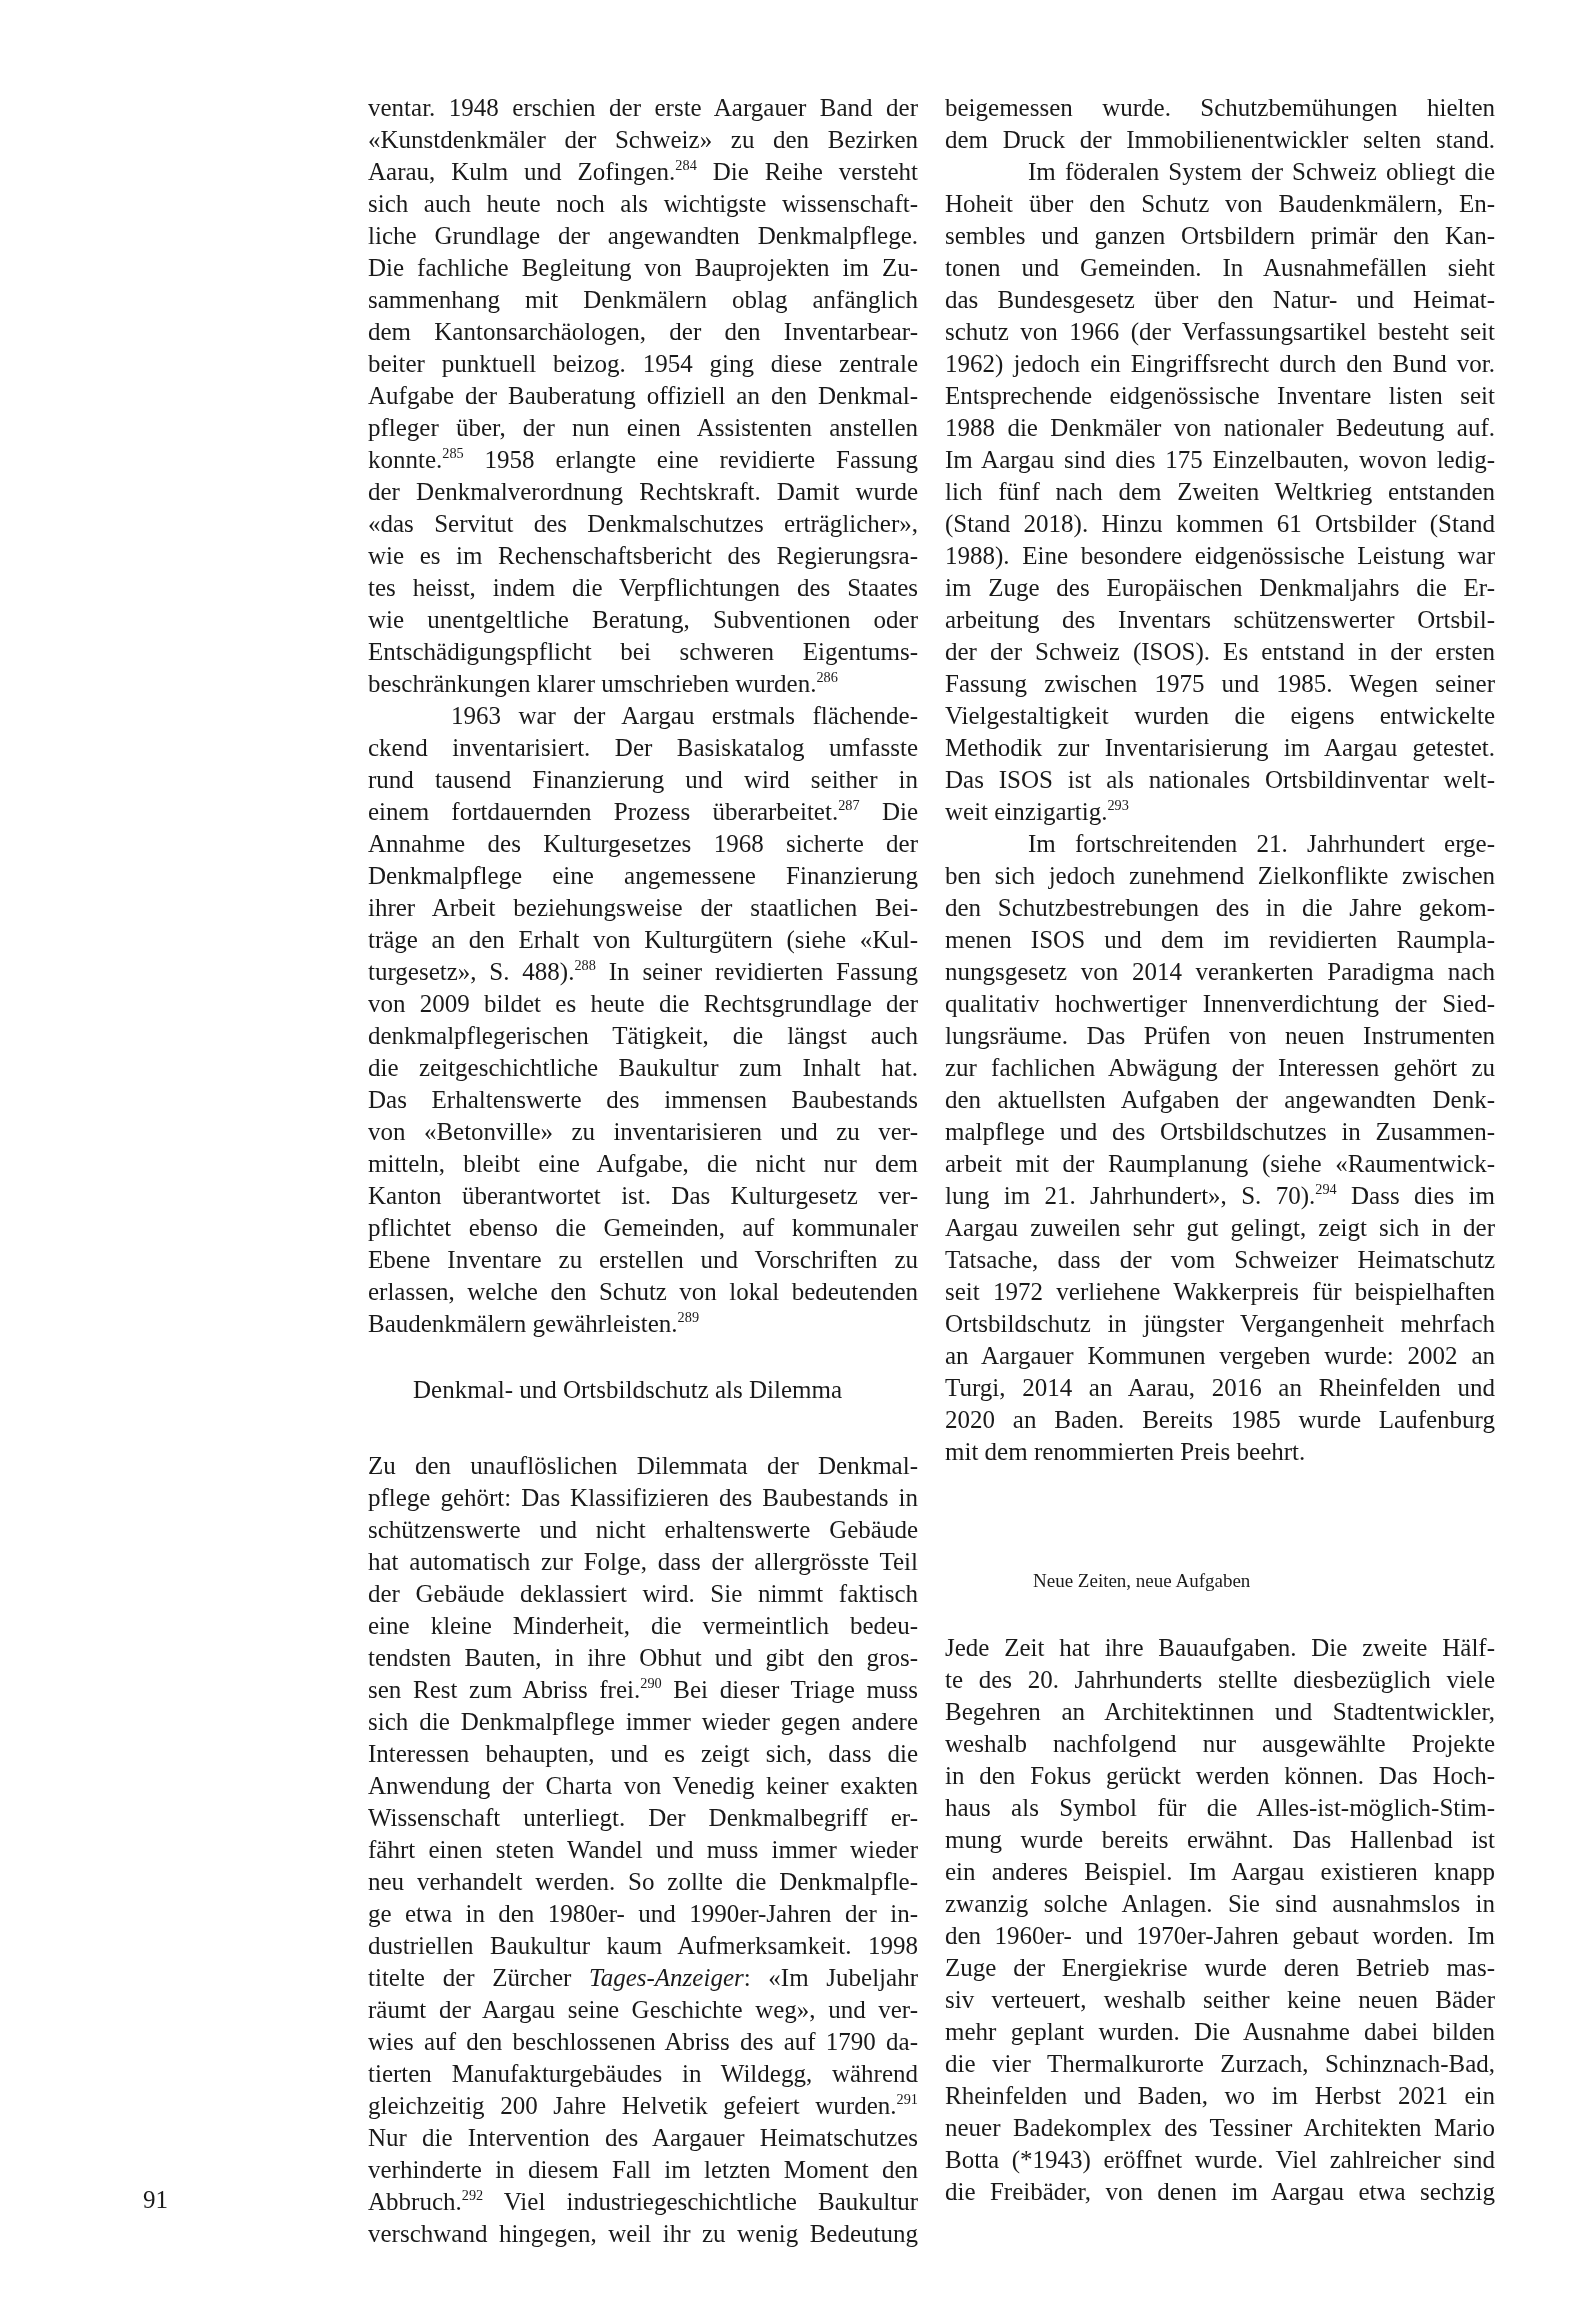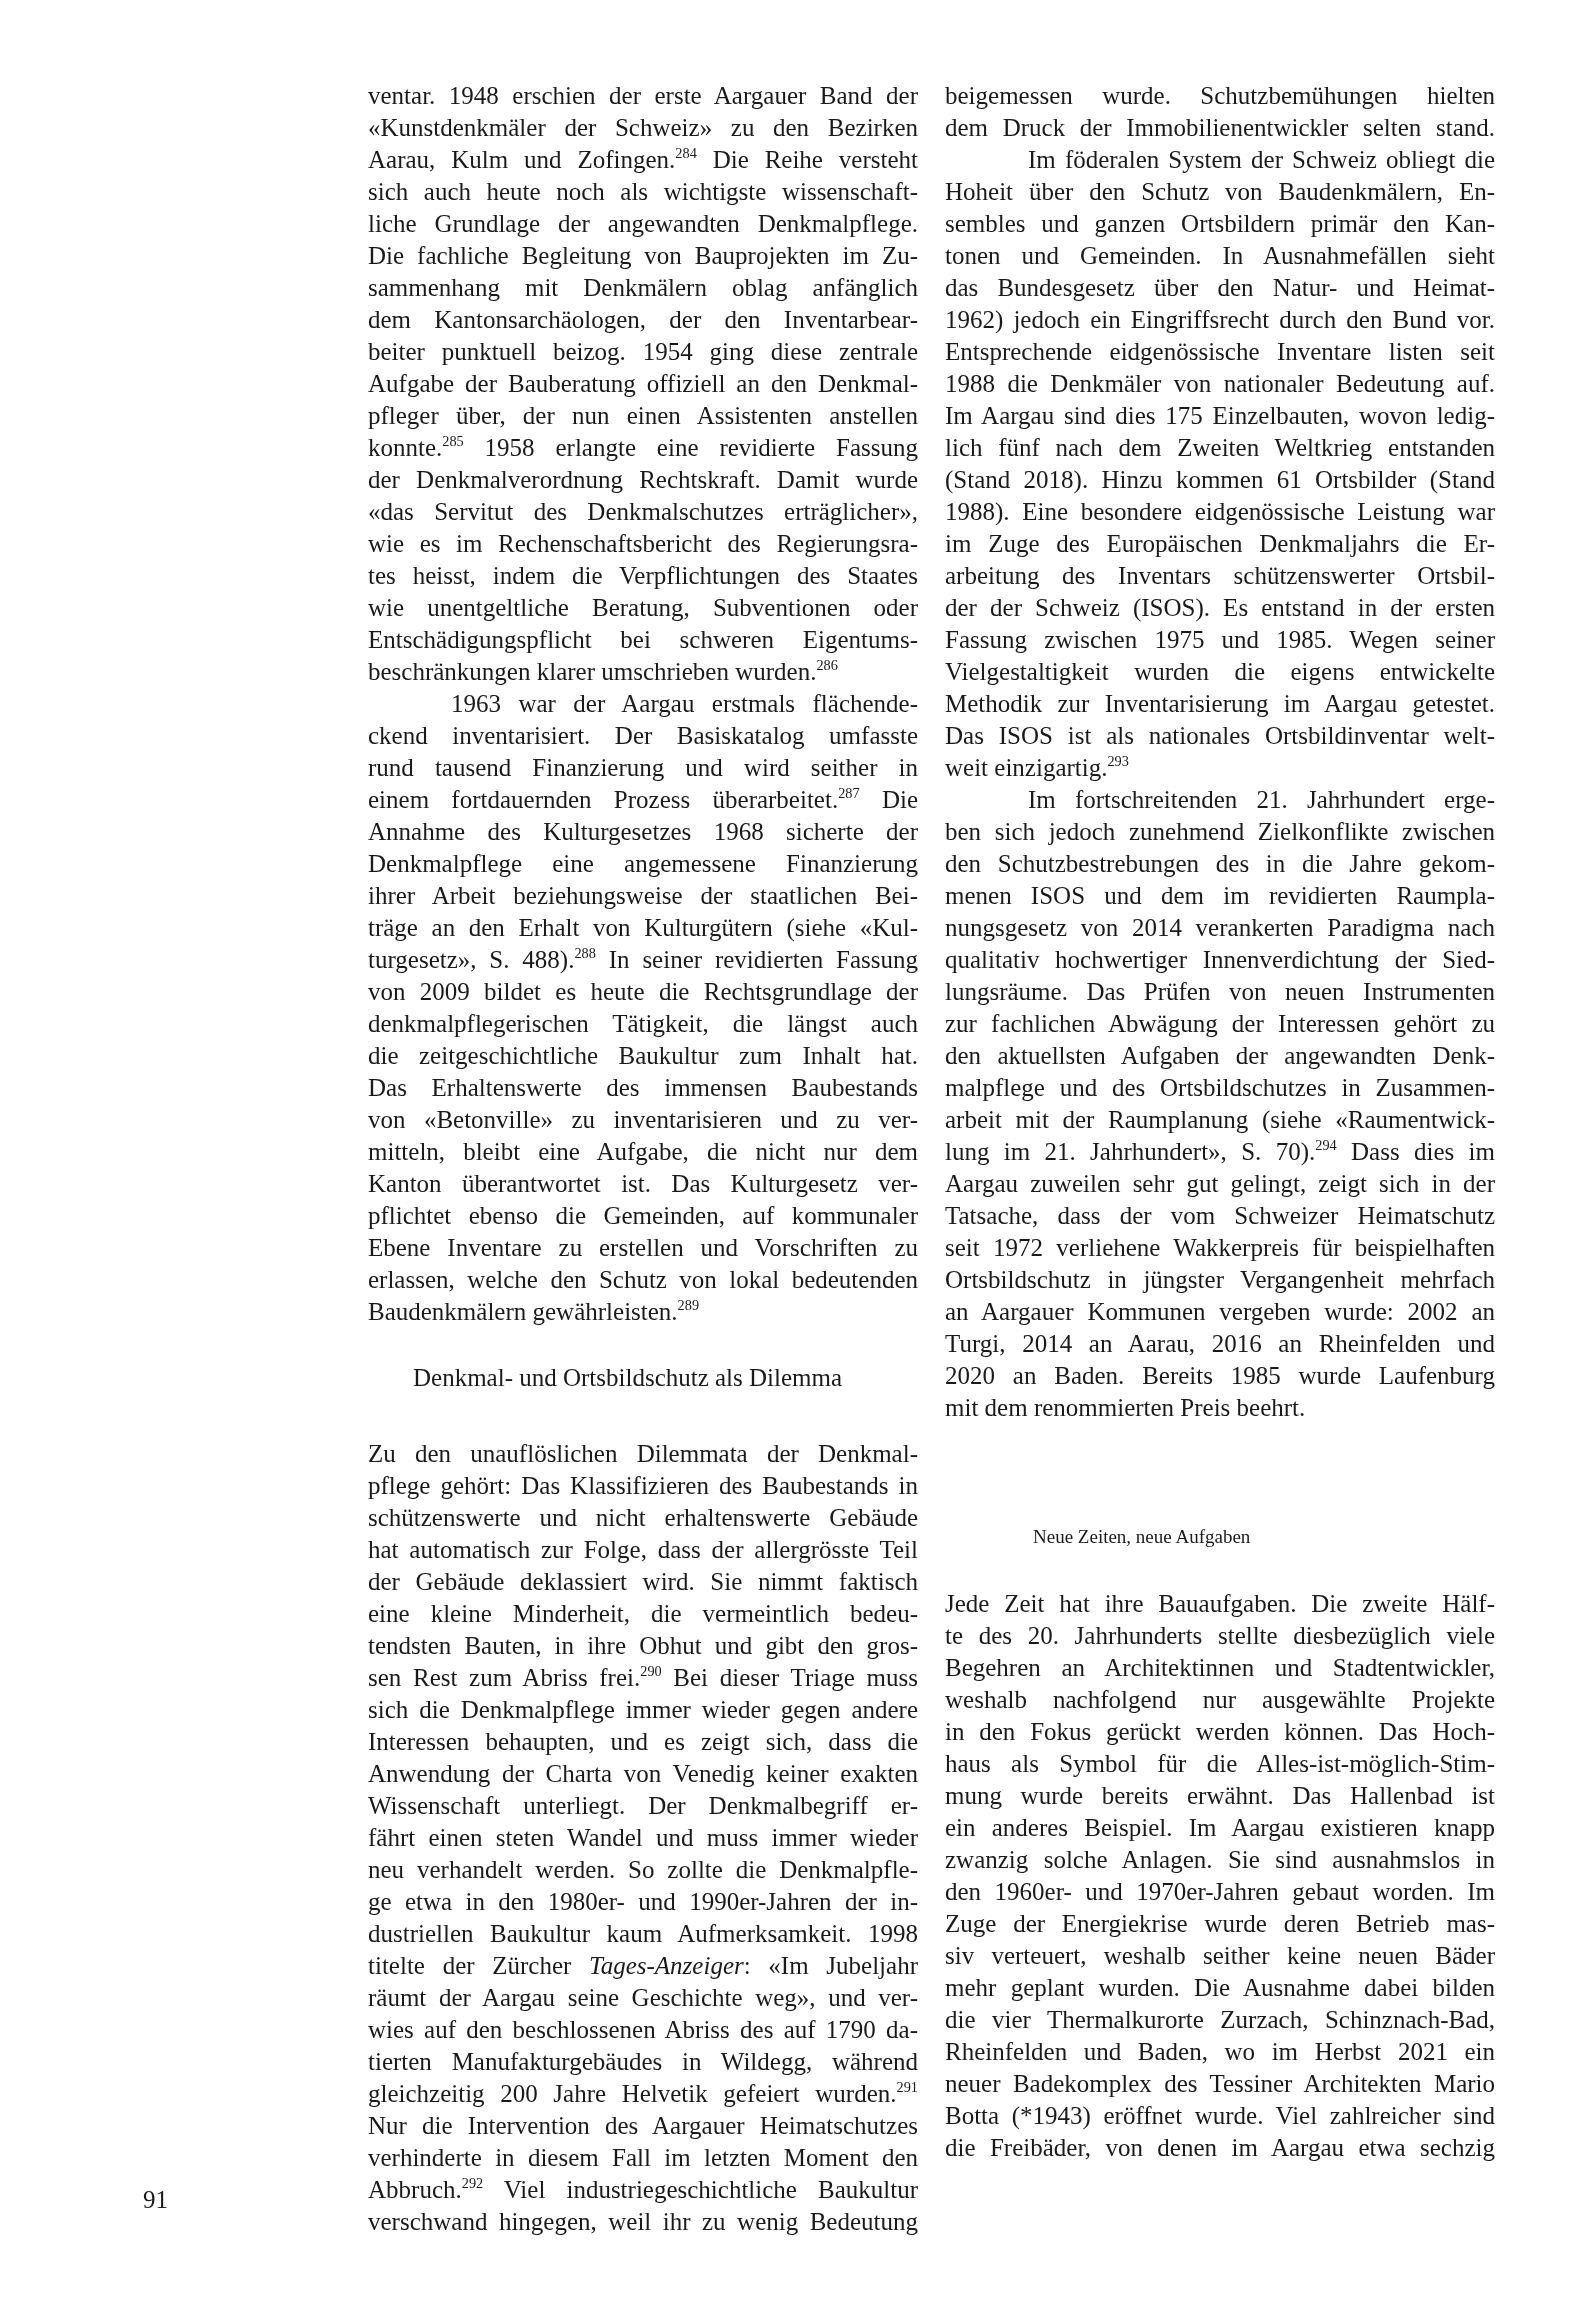--- a/index.html
+++ b/index.html
@@ -1,18 +1,18 @@
 <!DOCTYPE html>
 <html style="font-size:12.8px"><head>
 <meta charset="utf-8">
 <style>
   html, body { margin: 0; padding: 0; background: #ffffff; }
   body { width: 1594px; height: 2319px; position: relative; overflow: hidden;
          font-family: "Liberation Serif", "DejaVu Serif", serif; color: #1a1a1a; }
-  .col { position: absolute; top: 80px; width: 550px; font-size: 25px; line-height: 32px;
+  .col { position: absolute; top: 92px; width: 550px; font-size: 25px; line-height: 32px;
          text-align: justify; hyphens: manual; }
   #col-left { left: 368px; }
   #col-right { left: 945px; }
   p { margin: 0; }
   sup { font-size: 14.3px; line-height: 0; vertical-align: 9.6px; }
   .line { display: block; text-align-last: justify; white-space: nowrap; }
   .line.last { text-align-last: left; }
   .h-left { margin: 34px 0 44px 45px; font-size: 25px; line-height: 32px; text-align: left; }
   .h-right { margin: 97px 0 35px 88px; font-size: 19px; line-height: 32px; text-align: left; }
   #page-number { position: absolute; left: 143px; top: 2184px; font-size: 25px; line-height: 32px; }
@@ -99,20 +99,21 @@
   <p>
     <span class="line">beigemessen wurde. Schutzbemühungen hielten</span>
     <span class="line">dem Druck der Immobilienentwickler selten stand.</span>
   </p>
   <p>
     <span class="line" style="padding-left:83px">Im föderalen System der Schweiz obliegt die</span>
     <span class="line">Hoheit über den Schutz von Baudenkmälern, En-</span>
     <span class="line">sembles und ganzen Ortsbildern primär den Kan-</span>
     <span class="line">tonen und Gemeinden. In Ausnahmefällen sieht</span>
     <span class="line">das Bundesgesetz über den Natur- und Heimat-</span>
+    <span class="line">schutz von 1966 (der Verfassungsartikel besteht seit</span>
     <span class="line">1962) jedoch ein Eingriffsrecht durch den Bund vor.</span>
     <span class="line">Entsprechende eidgenössische Inventare listen seit</span>
     <span class="line">1988 die Denkmäler von nationaler Bedeutung auf.</span>
     <span class="line">Im Aargau sind dies 175 Einzelbauten, wovon ledig-</span>
     <span class="line">lich fünf nach dem Zweiten Weltkrieg entstanden</span>
     <span class="line">(Stand 2018). Hinzu kommen 61 Ortsbilder (Stand</span>
     <span class="line">1988). Eine besondere eidgenössische Leistung war</span>
     <span class="line">im Zuge des Europäischen Denkmaljahrs die Er-</span>
     <span class="line">arbeitung des Inventars schützenswerter Ortsbil-</span>
     <span class="line">der der Schweiz (ISOS). Es entstand in der ersten</span>

